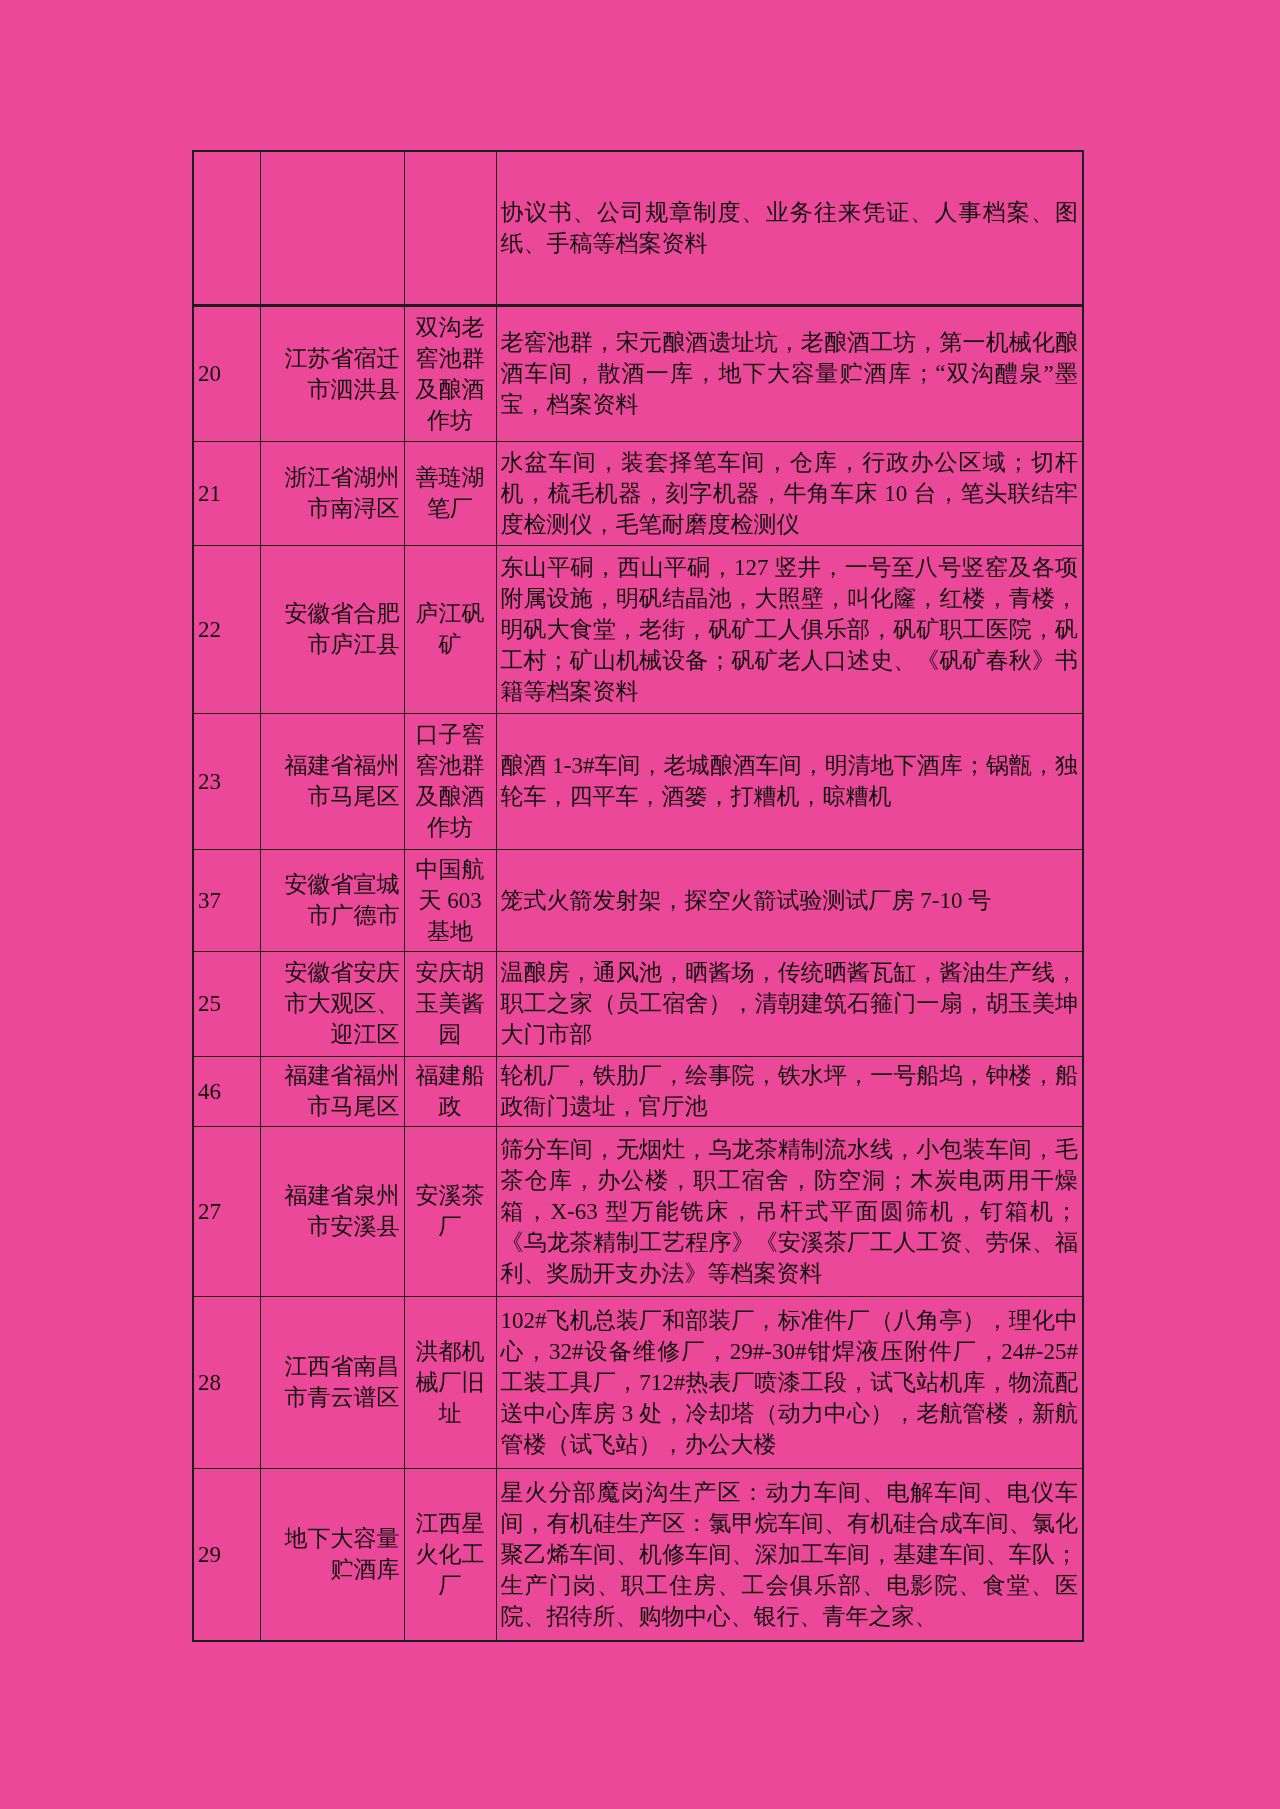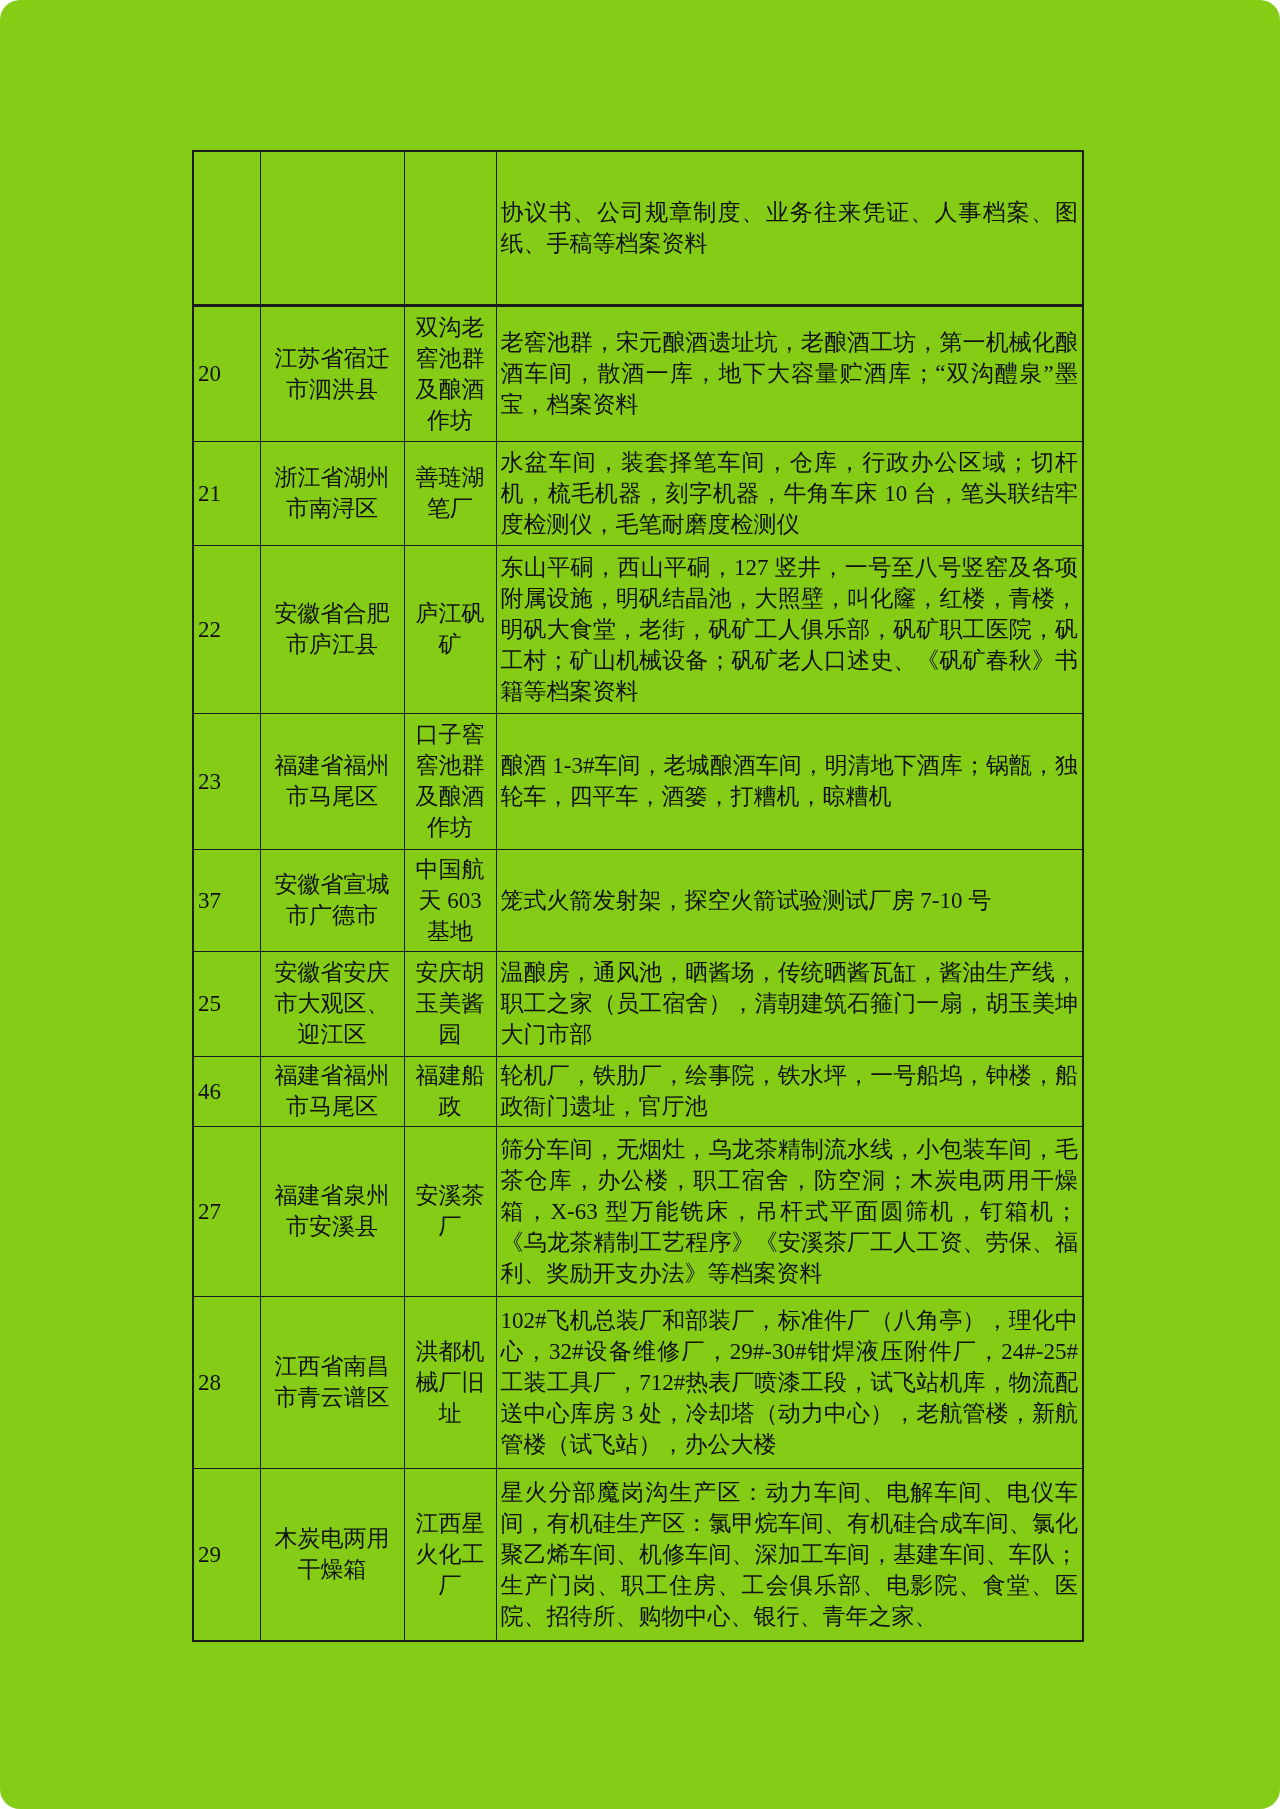--- a/index.html
+++ b/index.html
@@ -1,45 +1,44 @@
 <!DOCTYPE html>
 <html><head>
 <meta charset="utf-8">
 <style>
   html,body { margin:0; padding:0; background:#ffffff; }
   .page {
     position:relative;
     width:1280px;
     height:1809px;
-    background:#84cc16;
+    background:#ec4899;
     font-family:"Liberation Serif","DejaVu Serif",serif;
     color:#111111;
     overflow:hidden;
-    border-radius:20px;
   }
   table.doc-table {
     position:absolute;
     left:192px;
     top:150px;
     width:890px;
     border-collapse:collapse;
     table-layout:fixed;
     font-size:23px;
     line-height:31px;
     border:2px solid #1c1c1c;
   }
   table.doc-table td {
     border:1.5px solid #1c1c1c;
     vertical-align:middle;
     padding:2px 4px;
     overflow:hidden;
     word-break:break-all;
   }
   td.c-num  { text-align:left; padding:0; }
-  td.c-loc  { text-align:center; }
+  td.c-loc  { text-align:right; }
   td.c-name { text-align:center; }
   td.c-desc { text-align:justify; text-justify:inter-ideograph; padding:2px 5px; }
   tr.row-thick-top > td { border-top:3px solid #1c1c1c; }
   td.v-top { vertical-align:top; }
 </style>
 </head>
 <body>
 
 <div class="page">
   <table class="doc-table">
@@ -105,19 +104,19 @@
         <td class="c-desc">筛分车间，无烟灶，乌龙茶精制流水线，小包装车间，毛茶仓库，办公楼，职工宿舍，防空洞；木炭电两用干燥箱，X-63 型万能铣床，吊杆式平面圆筛机，钉箱机；《乌龙茶精制工艺程序》《安溪茶厂工人工资、劳保、福利、奖励开支办法》等档案资料</td>
       </tr>
       <tr style="height:172px">
         <td class="c-num">28</td>
         <td class="c-loc">江西省南昌市青云谱区</td>
         <td class="c-name">洪都机械厂旧址</td>
         <td class="c-desc">102#飞机总装厂和部装厂，标准件厂（八角亭），理化中心，32#设备维修厂，29#-30#钳焊液压附件厂，24#-25#工装工具厂，712#热表厂喷漆工段，试飞站机库，物流配送中心库房 3 处，冷却塔（动力中心），老航管楼，新航管楼（试飞站），办公大楼</td>
       </tr>
       <tr style="height:173px">
         <td class="c-num">29</td>
-        <td class="c-loc">木炭电两用干燥箱</td>
+        <td class="c-loc">地下大容量贮酒库</td>
         <td class="c-name">江西星火化工厂</td>
         <td class="c-desc">星火分部魔岗沟生产区：动力车间、电解车间、电仪车间，有机硅生产区：氯甲烷车间、有机硅合成车间、氯化聚乙烯车间、机修车间、深加工车间，基建车间、车队；生产门岗、职工住房、工会俱乐部、电影院、食堂、医院、招待所、购物中心、银行、青年之家、</td>
       </tr>
     </tbody>
   </table>
 </div>
 
 </body></html>

